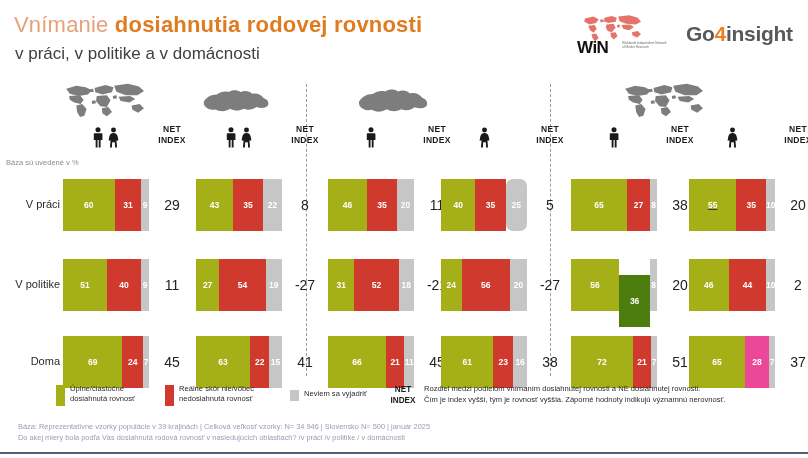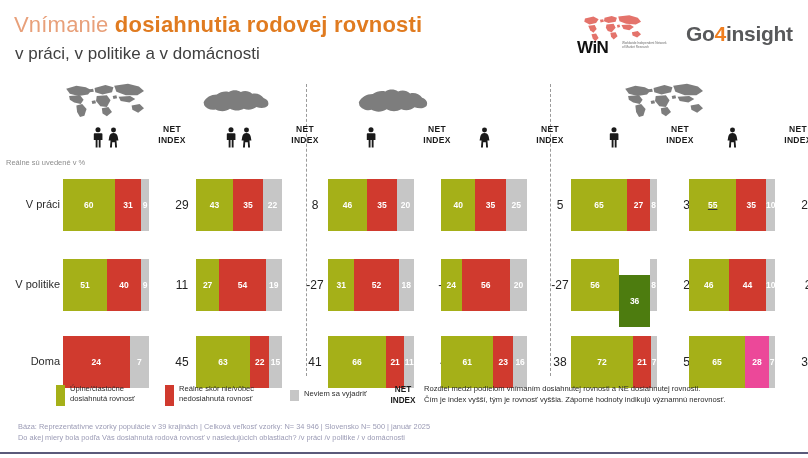--- a/index.html
+++ b/index.html
@@ -69,23 +69,23 @@
     text-align:center; font-size:8.5px; font-weight:bold; color:#1a1a1a;
     line-height:11px; letter-spacing:.3px;
   }
 
   .bar { position:absolute; left:0; width:86px; height:52px; display:flex; }
   .seg { height:100%; position:relative; display:flex;
          align-items:center; justify-content:center; overflow:hidden; }
   .seg span { font-size:8.5px; font-weight:bold; color:#ffffff; }
   .seg.gray span { color:#ffffff; }
   .net {
-    position:absolute; left:96px; width:46px; height:52px;
+    position:absolute; left:86px; width:46px; height:52px;
     display:flex; align-items:center; justify-content:center;
-    font-size:12px; color:#222; font-weight:normal;
+    font-size:14px; color:#222; font-weight:normal;
   }
 
   
   #legend { position:absolute; left:0; top:383px; width:808px; height:34px; }
   .lg-item { position:absolute; display:flex; align-items:flex-start; gap:5px; }
   .lg-swatch { width:9px; height:21px; flex:none; margin-top:1px; }
   .lg-text { font-size:7.6px; line-height:9.6px; color:#2c2c2c; }
   #lg-net-label {
     position:absolute; left:386px; top:1px; width:34px;
     text-align:center; font-size:8.2px; font-weight:bold; color:#1a1a1a; line-height:11px;
@@ -130,21 +130,21 @@
     <div id="win-text">WiN</div>
     <div id="win-sub">Worldwide Independent Network of Market Research</div>
   </div>
 
   <div id="logo-g4i">
     <span>Go</span><span class="four">4</span><span>insight</span>
   </div>
 </div>
 
 <div id="plot">
-  <div class="units-note">Reálne sú uvedené v %</div>
+  <div class="units-note">Báza sú uvedené v %</div>
 <div class="row-label" style="top: 120px;">V práci</div>
     <div class="row-label" style="top: 200px;">V politike</div>
     <div class="row-label" style="top: 277px;">Doma</div>
     <div class="section-divider" style="left: 306px;"></div>
     <div class="section-divider" style="left: 550px;"></div>
     <div class="map" style="left: 60px; top: 2px;">
       <svg viewBox="0 0 240 110" width="88" height="40">
         <g fill="#7d7d7d">
           <path d="M16 24 L44 16 L70 20 L86 28 L76 40 L50 44 L26 38 Z"></path>
           <path d="M24 44 L54 42 L64 54 L56 66 L38 62 L26 54 Z"></path>
@@ -234,20 +234,23 @@
         </div>
         <div class="seg red" style="flex: 40 0 0px; background: rgb(208, 58, 46);">
           <span>40</span>
         </div>
         <div class="seg gray" style="flex: 9 0 0px; background: rgb(198, 198, 198);">
           <span>9</span>
         </div>
       </div>
       <div class="net" style="top: 181px;">11</div>
       <div class="bar" style="top: 258px;">
+        <div class="seg green" style="flex: 69 0 0px; background: rgb(165, 176, 24);">
+          <span>69</span>
+        </div>
         <div class="seg red" style="flex: 24 0 0px; background: rgb(208, 58, 46);">
           <span>24</span>
         </div>
         <div class="seg gray" style="flex: 7 0 0px; background: rgb(198, 198, 198);">
           <span>7</span>
         </div>
       </div>
       <div class="net" style="top: 258px;">45</div>
     </div>
     <div class="grp" style="left: 196px;">
@@ -377,21 +380,21 @@
         <div>NET</div>
         <div>INDEX</div>
       </div>
       <div class="bar" style="top: 101px;">
         <div class="seg green" style="flex: 40 0 0px; background: rgb(165, 176, 24);">
           <span>40</span>
         </div>
         <div class="seg red" style="flex: 35 0 0px; background: rgb(208, 58, 46);">
           <span>35</span>
         </div>
-        <div class="seg gray" style="flex: 25 0 0px; background: rgb(198, 198, 198);">
+        <div class="seg gray" style="flex: 25 0 0px; background: rgb(198, 198, 198); border-radius: 7px;">
           <span>25</span>
         </div>
       </div>
       <div class="net" style="top: 101px;">5</div>
       <div class="bar" style="top: 181px;">
         <div class="seg green" style="flex: 24 0 0px; background: rgb(165, 176, 24);">
           <span>24</span>
         </div>
         <div class="seg red" style="flex: 56 0 0px; background: rgb(208, 58, 46);">
           <span>56</span>

